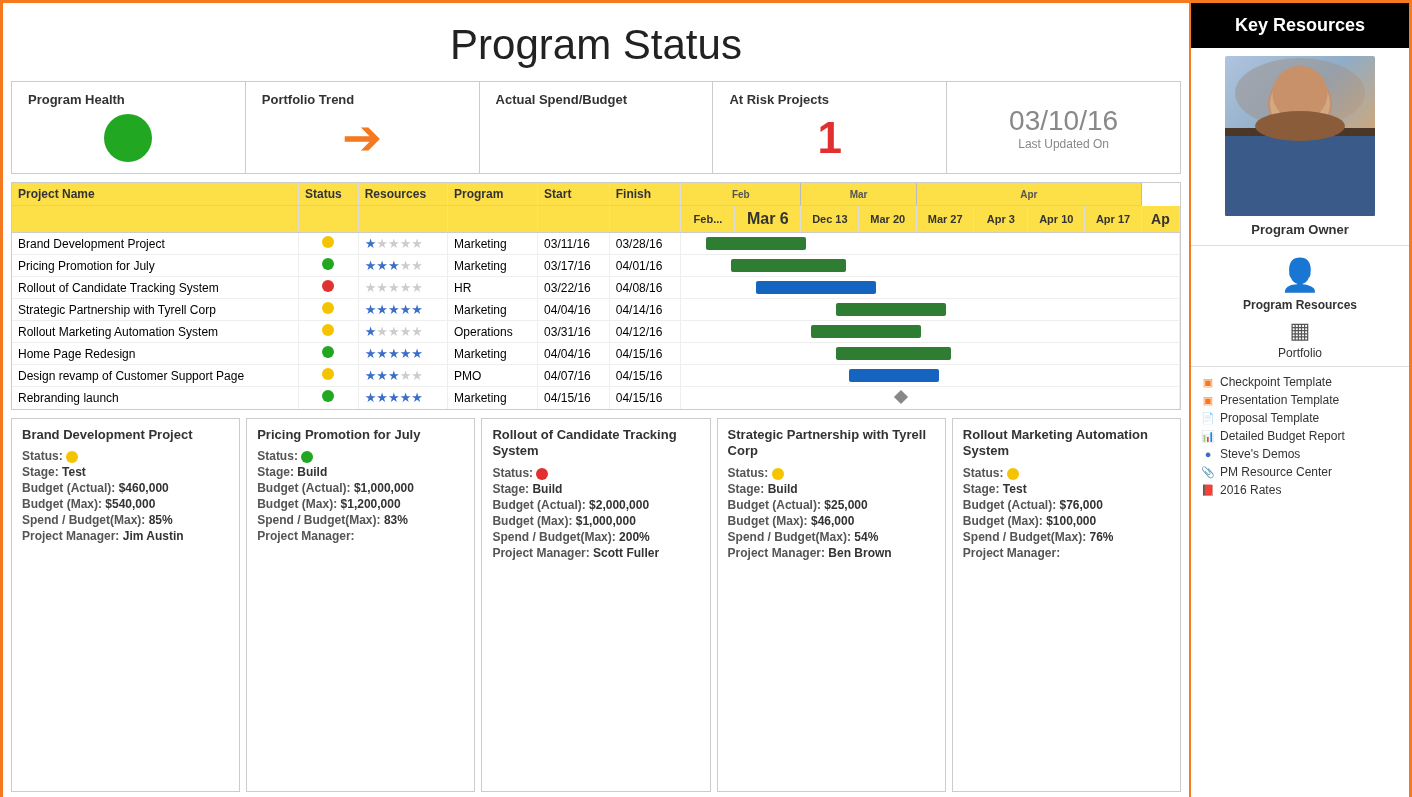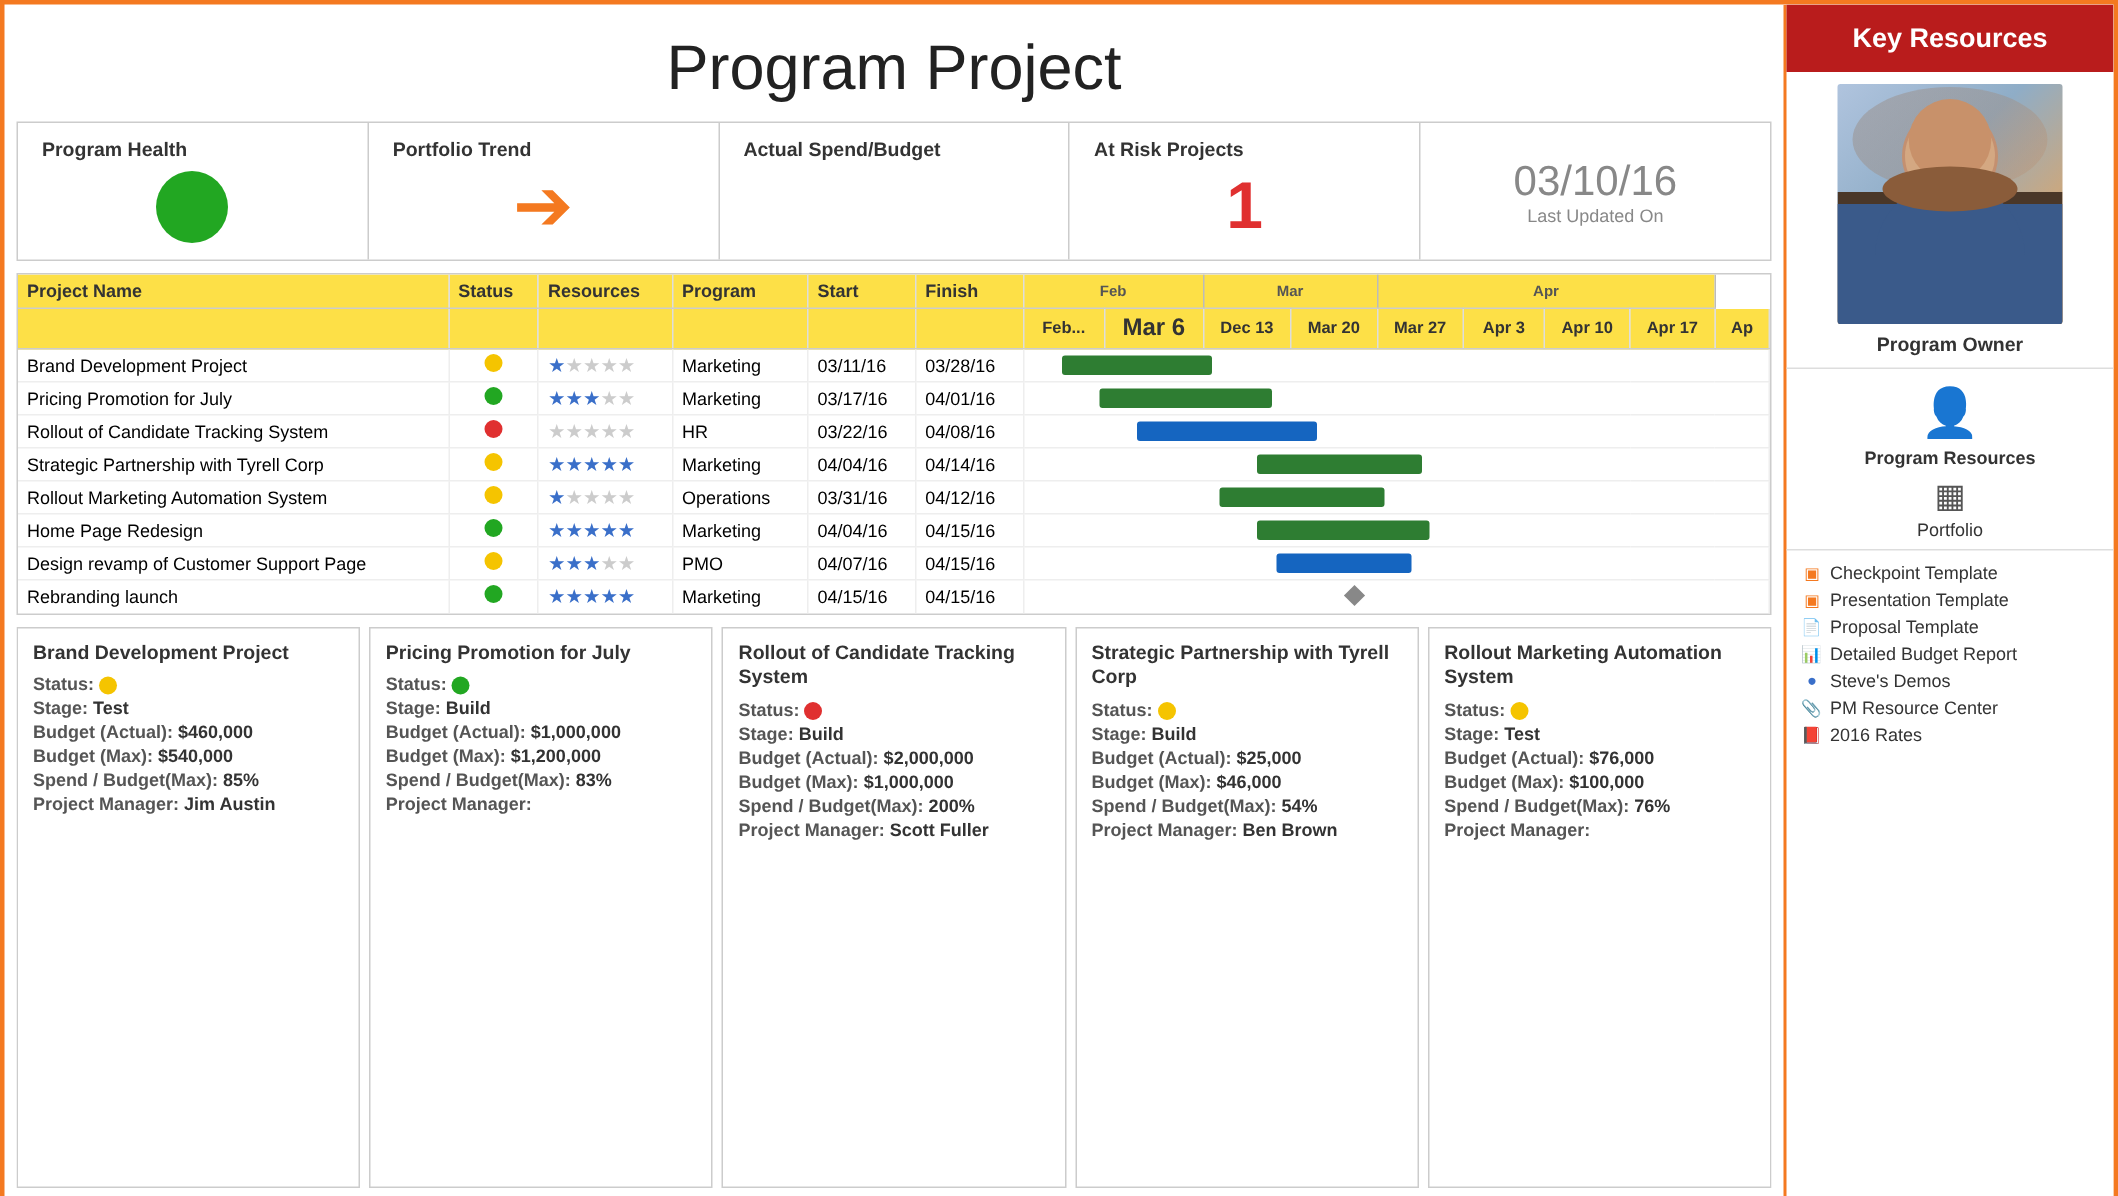--- a/index.html
+++ b/index.html
@@ -161,21 +161,21 @@
 
     
     .sidebar {
       width: 220px;
       border-left: 2px solid #f47920;
       display: flex;
       flex-direction: column;
       background: #fff;
     }
     .sidebar-header {
-      background: #b91c1c;
+      background: #000000;
       color: #fff;
       font-size: 18px;
       font-weight: bold;
       text-align: center;
       padding: 12px 8px;
     }
     .sidebar-photo-section {
       display: flex;
       flex-direction: column;
       align-items: center;
@@ -275,21 +275,21 @@
     }
   </style>
 </head>
 <body>
 
 <div class="outer-wrapper">
 
   <div class="main-content">
 
     <div class="page-title-bar">
-      <h1>Program Project</h1>
+      <h1>Program Status</h1>
     </div>
 
     <div class="kpi-row">
       <div class="kpi-cell">
         <div class="kpi-label">Program Health</div>
         <div class="kpi-value-area">
           <div class="green-circle"></div>
         </div>
       </div>
       <div class="kpi-cell">
@@ -341,21 +341,21 @@
               <th style="width:58px;"></th>
               <th style="width:58px;"></th>
               <th style="width:45px; text-align:center; font-size:11px;margin-left:28px;">Feb...</th>
               <th style="width:45px; text-align:center; font-size:16px;">Mar 6</th>
               <th style="width:45px; text-align:center; font-size:11px;">Dec 13</th>
               <th style="width:45px; text-align:center; font-size:11px;">Mar 20</th>
               <th style="width:45px; text-align:center; font-size:11px;">Mar 27</th>
               <th style="width:45px; text-align:center; font-size:11px;">Apr 3</th>
               <th style="width:45px; text-align:center; font-size:11px;">Apr 10</th>
               <th style="width:45px; text-align:center; font-size:11px;">Apr 17</th>
-              <th style="width:30px; text-align:center; font-size:11px;">Ap</th>
+              <th style="width:30px; text-align:center; font-size:14px;">Ap</th>
             </tr>
           </thead>
           <tbody id="gantt-tbody">
           <tr>
                 <td style="font-size: 12px;">Brand Development Project</td>
                 <td style="text-align: center;"><span class="status-dot" style="background: rgb(245, 196, 0);"></span></td>
                 <td><span style="color:#3a6fc9;font-size:13px;">★</span><span style="color:#ccc;font-size:13px;">★</span><span style="color:#ccc;font-size:13px;">★</span><span style="color:#ccc;font-size:13px;">★</span><span style="color:#ccc;font-size:13px;">★</span></td>
                 <td>Marketing</td>
                 <td>03/11/16</td>
                 <td>03/28/16</td>

